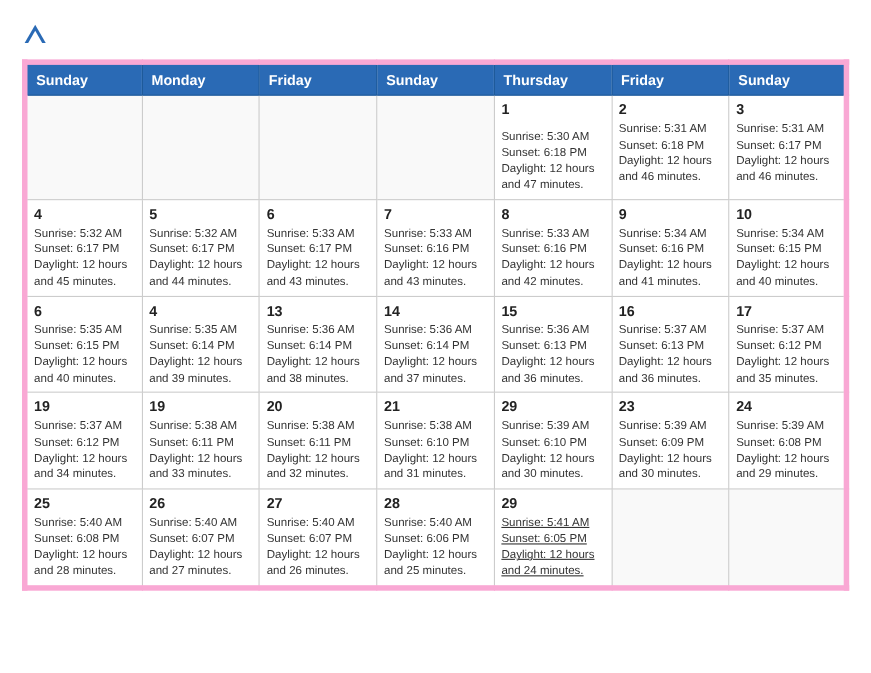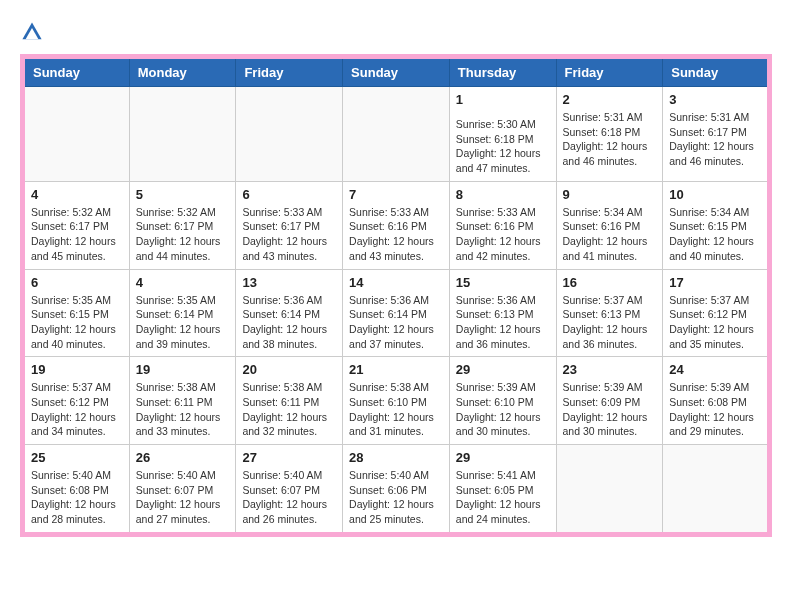--- a/index.html
+++ b/index.html
@@ -321,21 +321,21 @@
         </td>
         <td>
           <span class="day-number">28</span>
           <div class="day-info" style="white-space: pre-line;">Sunrise: 5:40 AM
 Sunset: 6:06 PM
 Daylight: 12 hours
 and 25 minutes.</div>
         </td>
         <td>
           <span class="day-number">29</span>
-          <div class="day-info" style="white-space: pre-line;">Sunrise: 5:41 AM
+          <div class="day-info" style="white-space: pre-line; text-decoration: underline;">Sunrise: 5:41 AM
 Sunset: 6:05 PM
 Daylight: 12 hours
 and 24 minutes.</div>
         </td>
         <td class="empty"></td>
         <td class="empty"></td>
       </tr>
     </tbody>
 </table>
 

